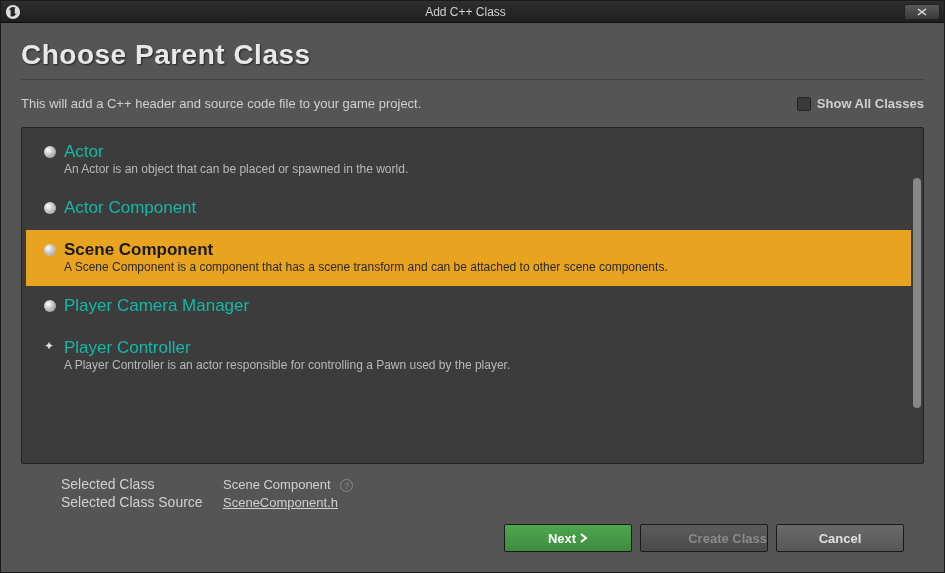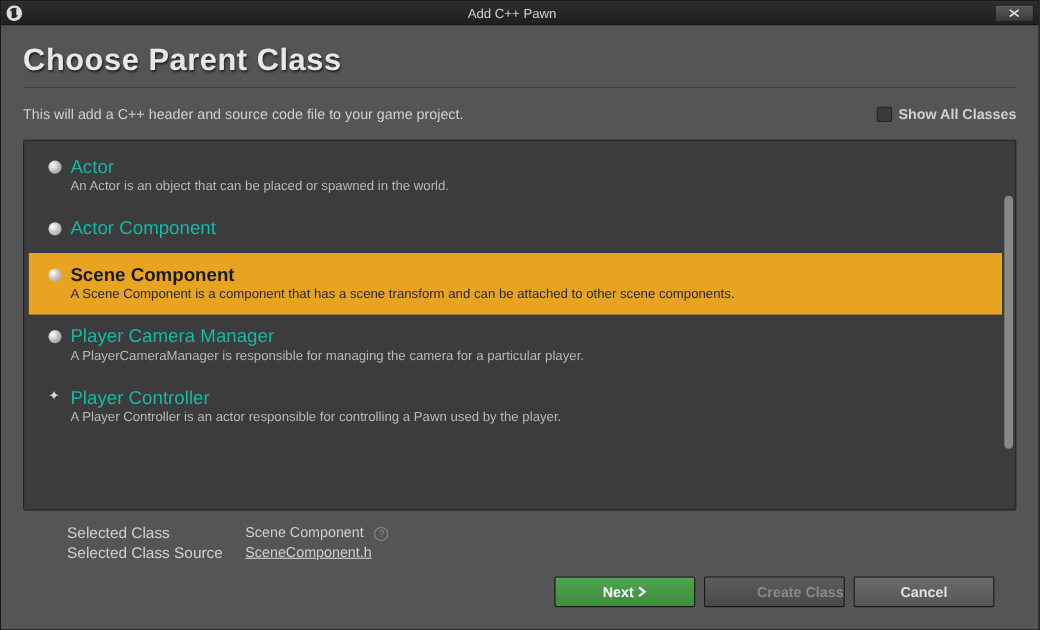--- a/index.html
+++ b/index.html
@@ -185,21 +185,21 @@
   padding: 12px 20px 6px 40px;
 }
 .selected-info {
   display: flex;
   flex-direction: column;
   gap: 2px;
   margin-bottom: 14px;
 }
 .info-row {
   display: flex;
-  align-items: flex-start;
+  align-items: flex-end;
 }
 .info-label {
   color: #d0d0d0;
   font-size: 14px;
   width: 162px;
 }
 .info-value {
   color: #d0d0d0;
   font-size: 13px;
 }
@@ -255,21 +255,21 @@
 </head>
 <body>
 
 <div class="window">
   <div class="titlebar">
     <div class="logo">
       <svg width="16" height="16" viewBox="0 0 16 16">
           <path d="M8 1C4 1 1 4 1 8s3 7 7 7 7-3 7-7-3-7-7-7zm0 2c1 0 2 .3 2.8.9-.5-.1-1 .1-1 .7v4.8c0 .3.2.5.5.5s.9-.3 1.3-.8c-.7 2-2.6 3.4-4.6 3.4-.8 0-1.5-.2-2.2-.5.4.1.8 0 .8-.5V6.2c0-.5-.5-.5-.8-.3-.5.3-.9.8-.9.8C4.3 4.4 6 3 8 3z" fill="#ddd"></path>
         </svg>
     </div>
-    <div class="title">Add C++ Pawn</div>
+    <div class="title">Add C++ Class</div>
     <div class="close-btn">
       <svg width="12" height="8" viewBox="0 0 12 8">
           <path d="M2 1l8 6M10 1L2 7" stroke="#ddd" stroke-width="1.5" fill="none"></path>
         </svg>
     </div>
   </div>
 
   <div class="content">
     <div class="header">Choose Parent Class</div>
     <div class="header-divider"></div>
@@ -301,21 +301,20 @@
             <div class="item-icon component"></div>
             <div class="item-title">Scene Component</div>
           </div>
           <div class="item-desc">A Scene Component is a component that has a scene transform and can be attached to other scene components.</div>
         </div>
         <div class="list-item">
           <div class="item-header">
             <div class="item-icon"></div>
             <div class="item-title">Player Camera Manager</div>
           </div>
-          <div class="item-desc">A PlayerCameraManager is responsible for managing the camera for a particular player.</div>
         </div>
         <div class="list-item">
           <div class="item-header">
             <div class="item-icon controller"></div>
             <div class="item-title">Player Controller</div>
           </div>
           <div class="item-desc">A Player Controller is an actor responsible for controlling a Pawn used by the player.</div>
         </div>
       </div>
       <div class="scrollbar"></div>

